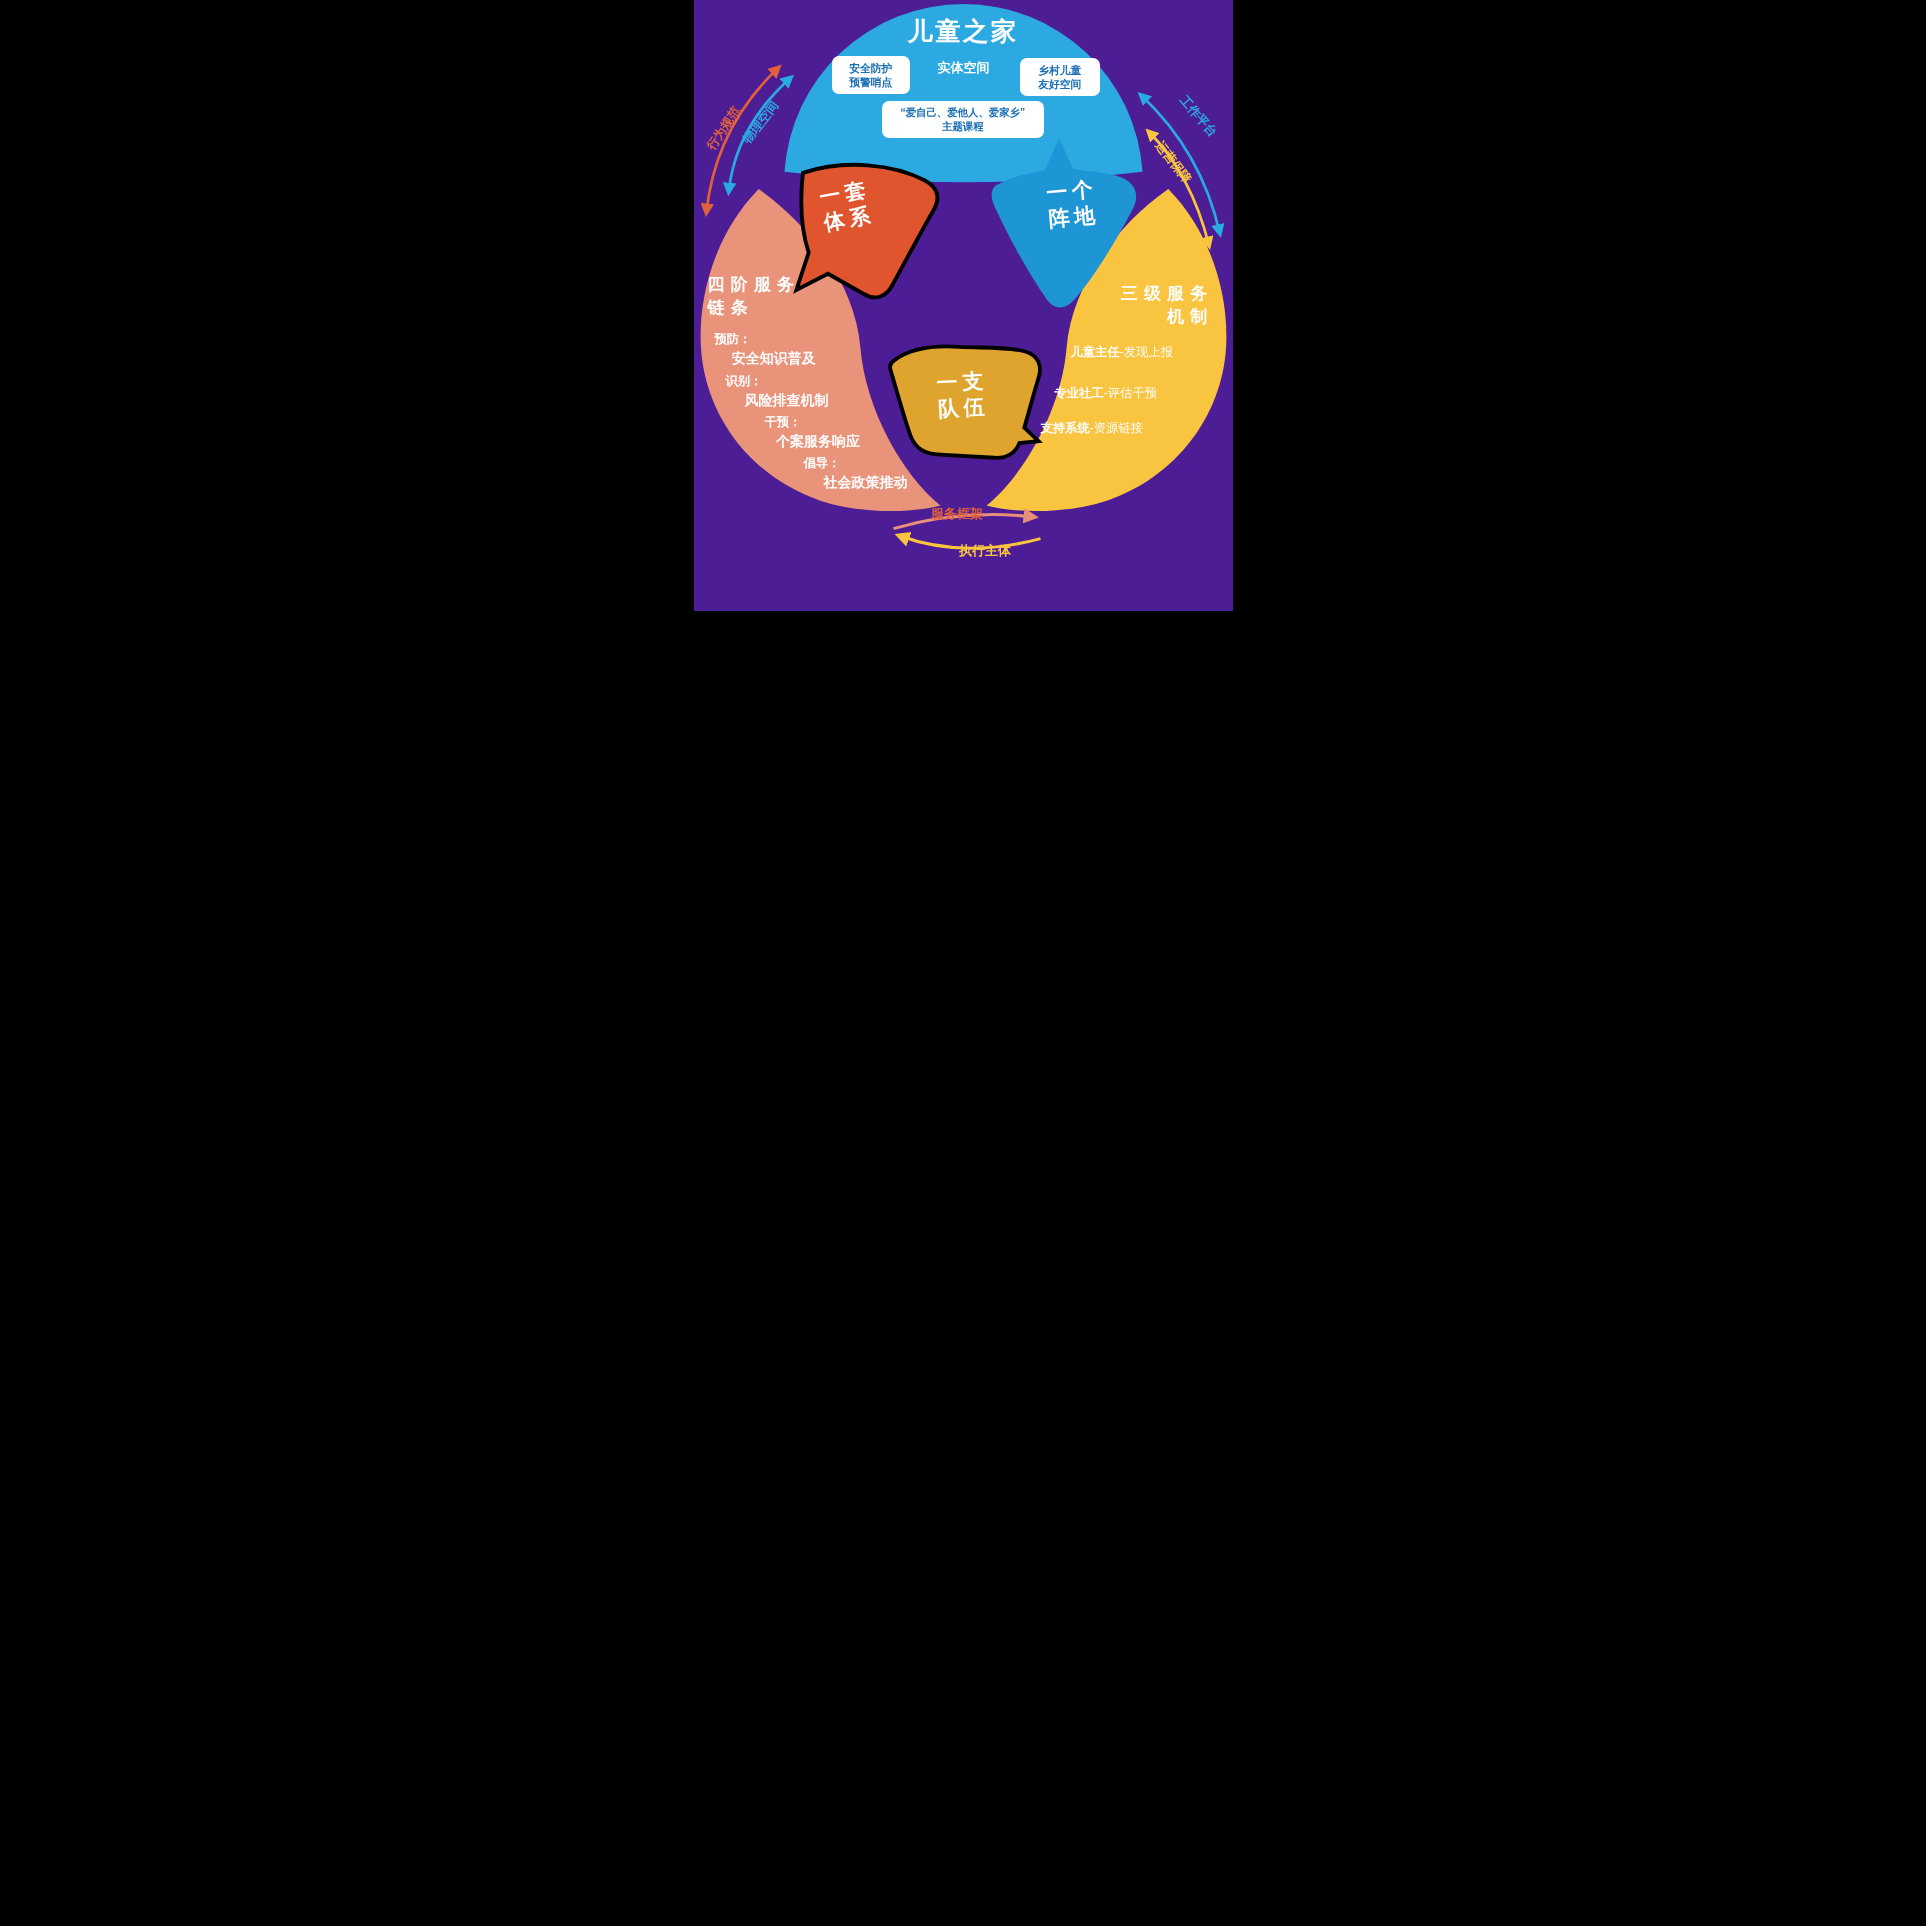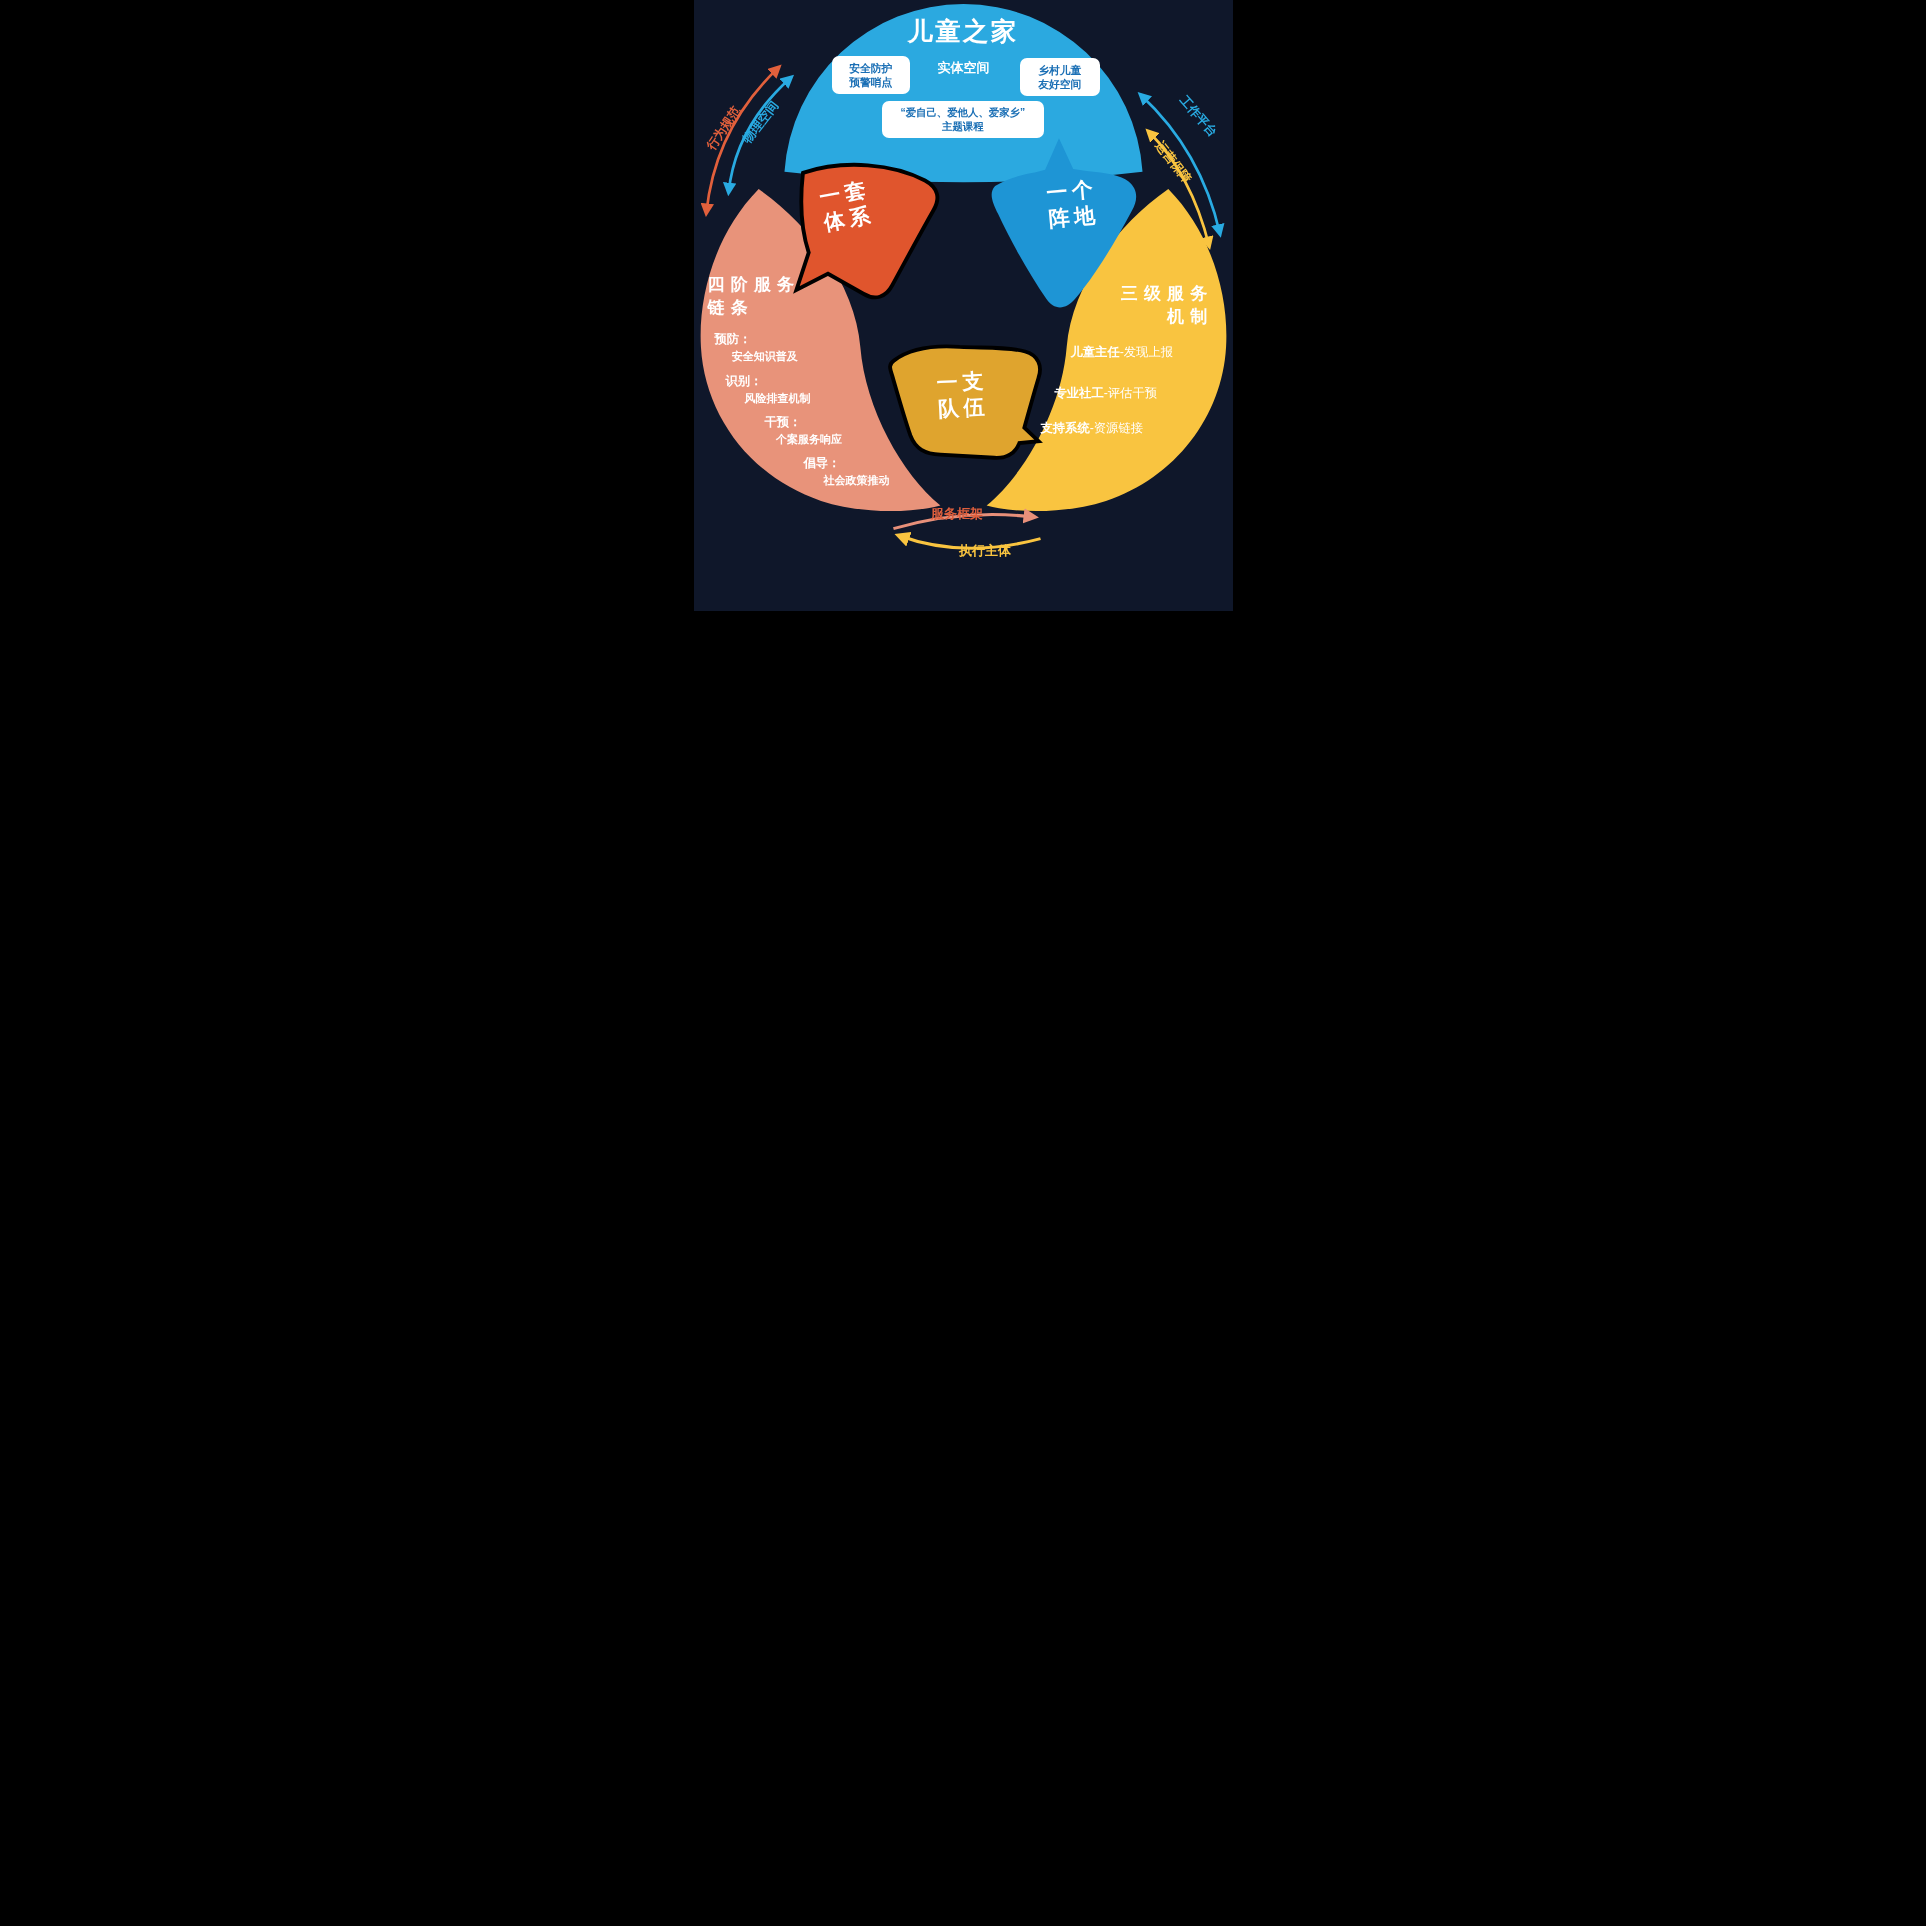--- a/index.html
+++ b/index.html
@@ -1,31 +1,31 @@
 <!DOCTYPE html>
 <html style="font-size:6.2px"><head>
 <meta charset="utf-8">
 <style>
   html,body{margin:0;padding:0;background:#000;}
-  .canvas{position:relative;width:539px;height:611px;background:#0f172a;margin:0 auto;overflow:hidden;
+  .canvas{position:relative;width:539px;height:611px;background:#4c1d95;margin:0 auto;overflow:hidden;
           font-family:"Liberation Sans","DejaVu Sans",sans-serif;}
   .bg{position:absolute;inset:0;width:100%;height:100%;}
   .abs{position:absolute;}
   .ctr{text-align:center;}
   .big-title{font-size:25.4px;font-weight:900;letter-spacing:2.3px;color:#fff;}
   .subtitle{font-size:13px;font-weight:800;color:#fff;}
   .wbox{background:#fff;border-radius:7px;text-align:center;padding:4.6px 2.3px;
         color:#1A6FB5;font-weight:800;line-height:1.35;}
   .wbox .l{font-size:10.8px;}
   .wbox3 .l{font-size:10.4px;}
   .center-label{font-size:21px;font-weight:900;color:#fff;letter-spacing:4.6px;
                 line-height:1.25;text-align:center;}
   .sec-head{font-size:17px;font-weight:900;color:#fff;letter-spacing:6.2px;line-height:1.35;}
   .item-label{font-size:12.3px;font-weight:800;color:#fff;line-height:1.25;}
-  .item-desc{font-size:11px;font-weight:600;color:#fff;line-height:1.25;margin-top:3.1px;text-align:center;}
+  .item-desc{font-size:14px;font-weight:600;color:#fff;line-height:1.25;margin-top:3.1px;text-align:center;}
   .r-item{font-size:12.3px;color:#fff;white-space:nowrap;}
   .r-item .lb{font-weight:800;}
   .r-item .ds{font-weight:500;}
   .arrow-label{font-size:12.3px;font-weight:800;white-space:nowrap;text-align:center;}
   .footer-title{font-size:23px;font-weight:900;color:#7CC142;letter-spacing:1.2px;text-align:center;}
 </style>
 </head>
 <body>
 
 <div class="canvas">

